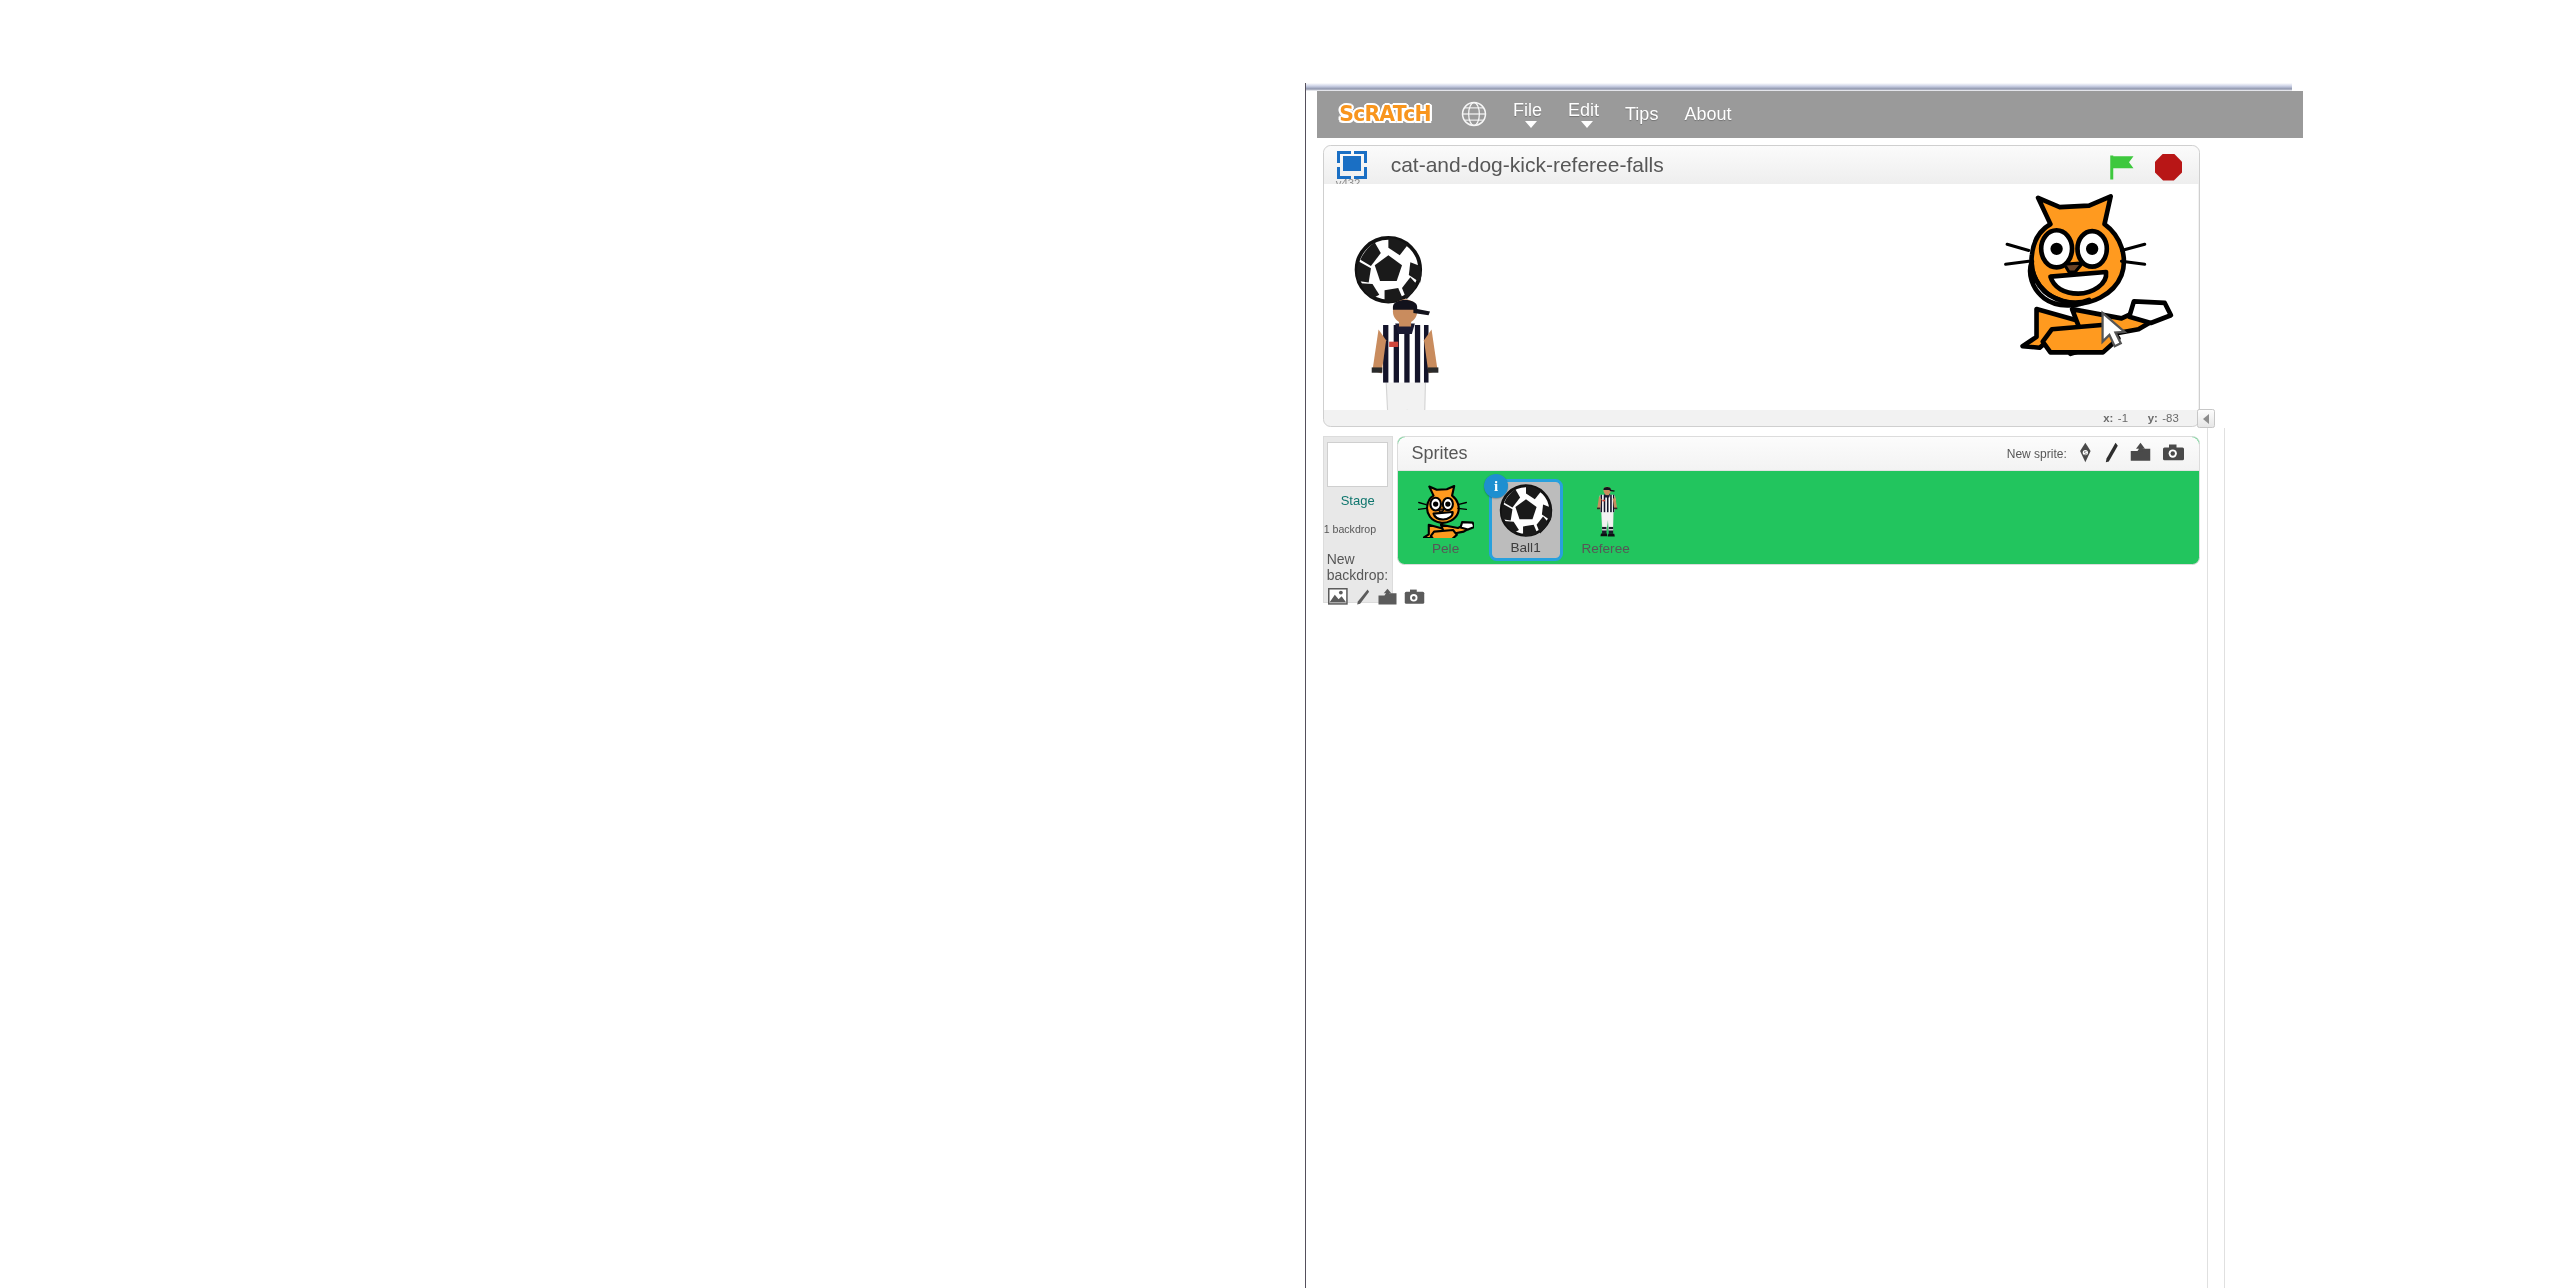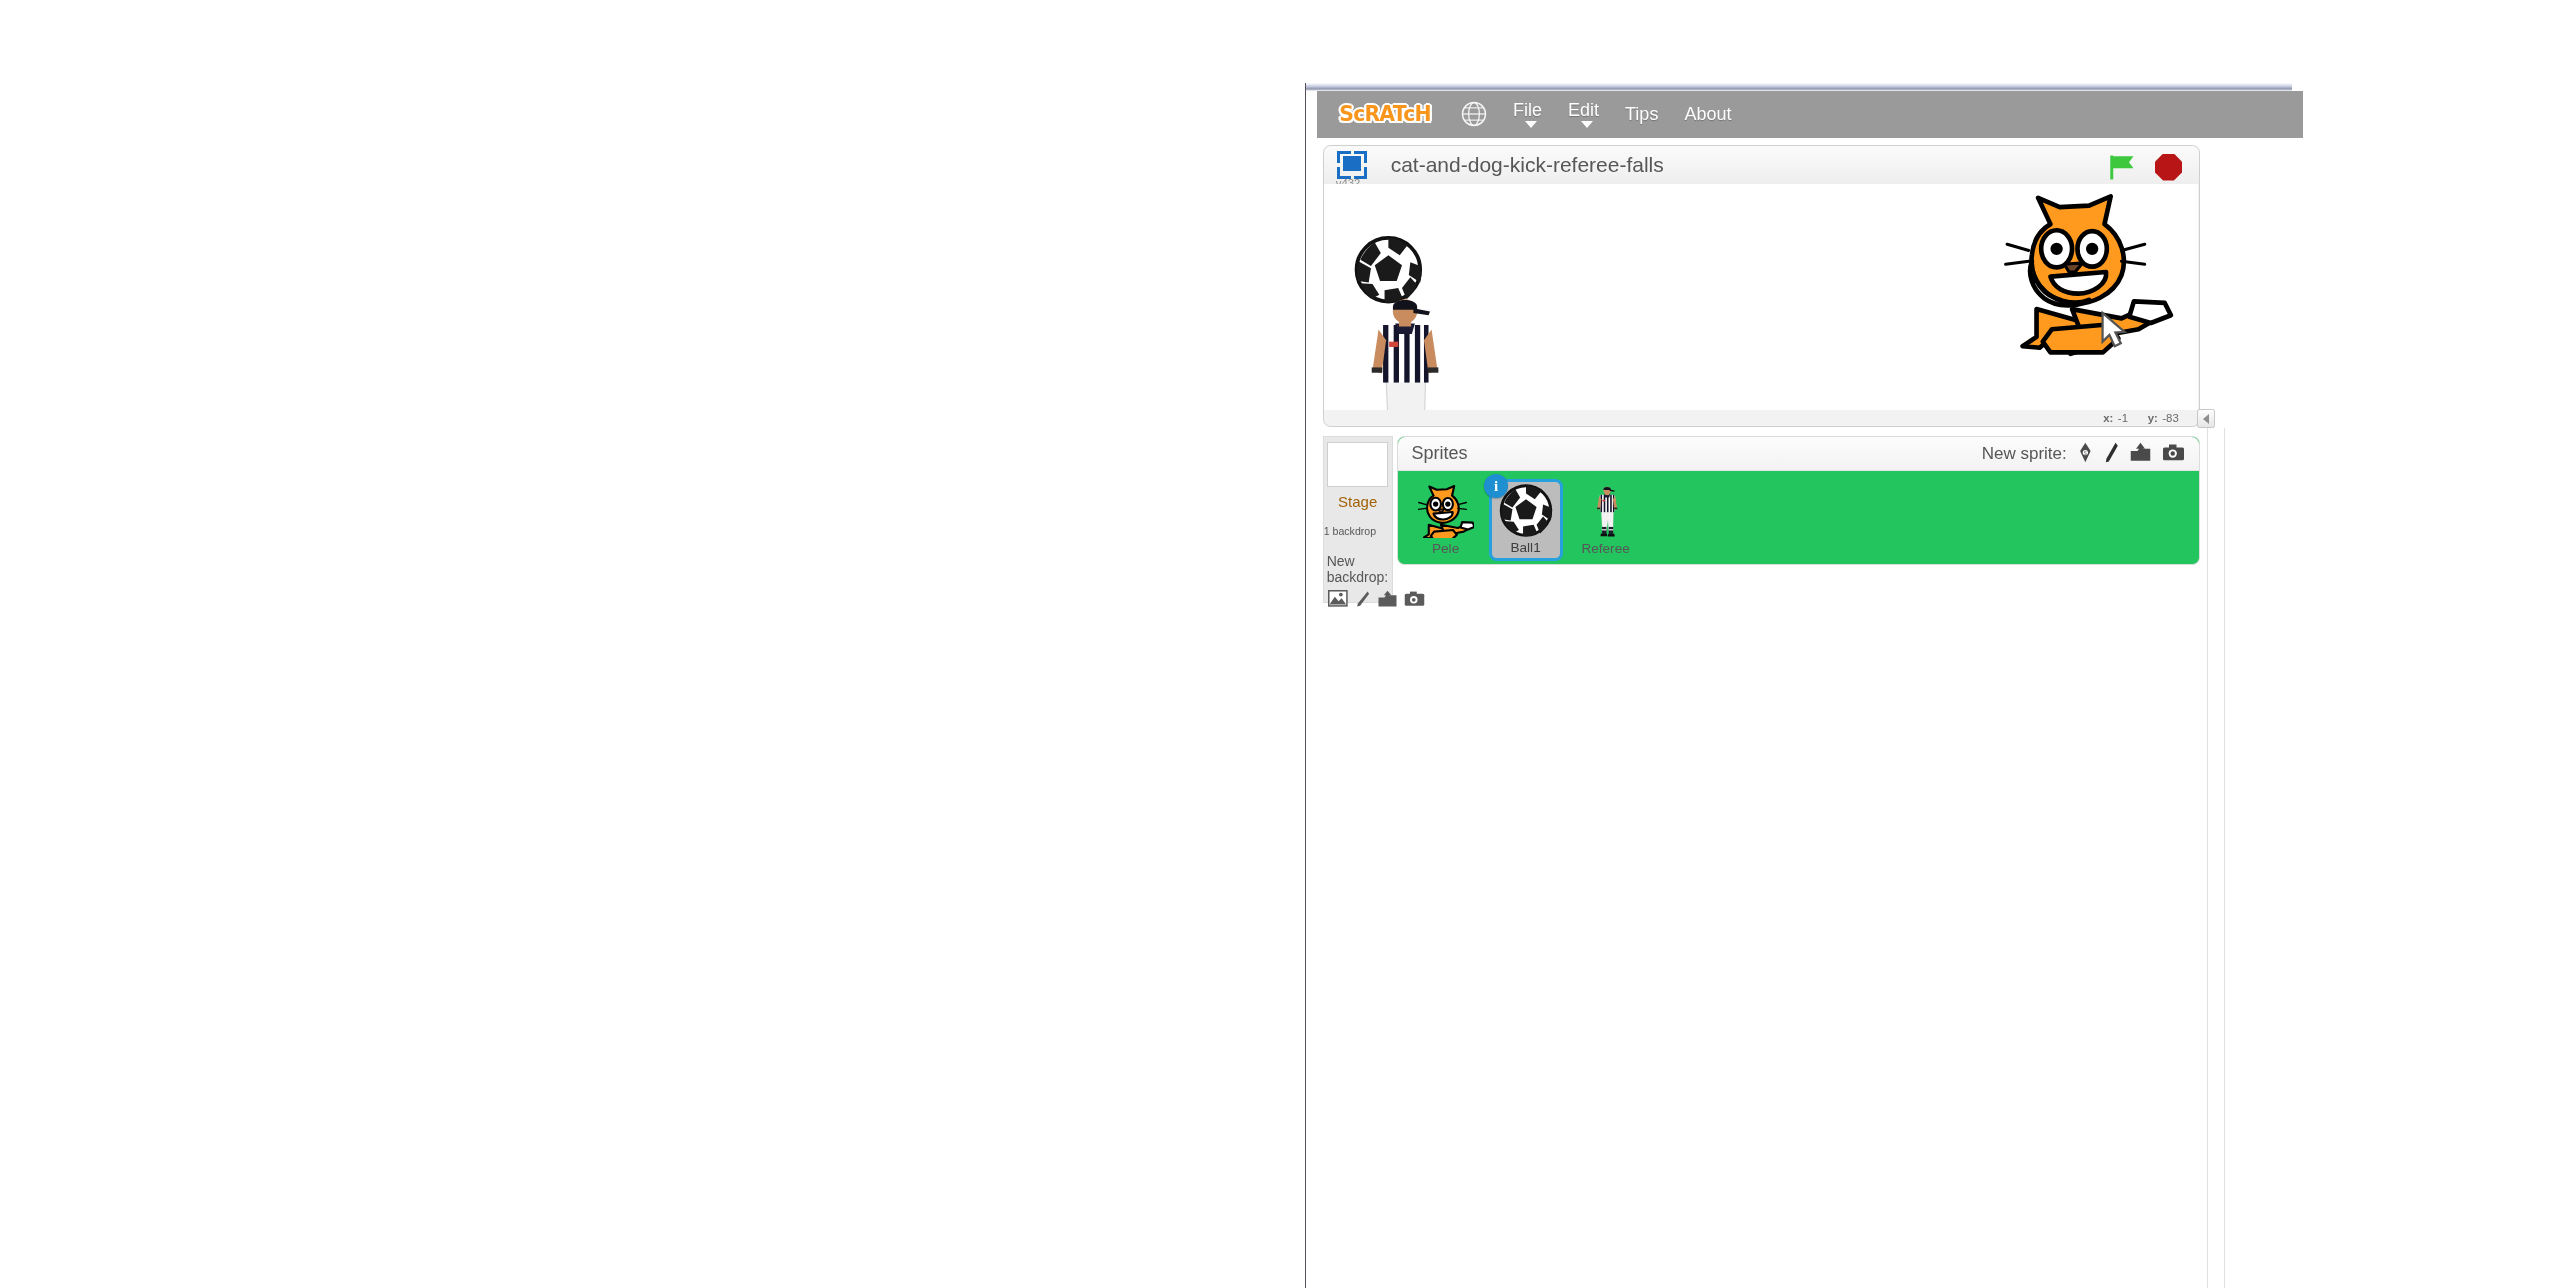--- a/index.html
+++ b/index.html
@@ -131,41 +131,41 @@
 
   
   .backdrop-col{
     position:absolute;left:16.7px;top:353px;width:70px;height:167px;
     background:#e8e8e8;border:0.8px solid #dcdcdc;box-sizing:border-box;
   }
   .backdrop-thumb{
     margin:4.5px auto 0;width:61px;height:45px;background:#fff;border:0.8px solid #cfcfcf;
     box-sizing:border-box;display:block;
   }
-  .backdrop-name{text-align:center;font-size:15px;color:#a16207;margin-top:6px;
+  .backdrop-name{text-align:center;font-size:13px;color:#0f766e;margin-top:6px;
      font-family:"Liberation Sans",sans-serif;}
   .backdrop-sub{text-align:left;font-size:10.6px;color:#575757;margin-top:15px;
      font-family:Liberation Sans, sans-serif;}
   .new-backdrop-lbl{font-size:14px;color:#575757;margin:16.7px 0 0 3px;
      font-family:"Liberation Sans",sans-serif;}
   .icon-row{display:flex;align-items:center;gap:6px;margin:4.5px 0 0 4.5px;}
 
   .sprite-panel{
     position:absolute;left:91px;top:353px;width:803px;height:129px;
     background:#22c55e;border:0.8px solid #dcdcdc;border-radius:7.6px;box-sizing:border-box;
   }
   .sprite-header{
     height:33px;border-bottom:0.8px solid #e3e3e3;
     display:flex;align-items:center;justify-content:space-between;
     padding:0 13.6px 0 13.6px;border-radius:7.6px 7.6px 0 0;
     background:linear-gradient(180deg,#fcfcfc,#f3f3f3);
   }
   .sprites-label{font-size:18px;color:#575757;font-family:"Liberation Sans",sans-serif;}
   .newsprite-wrap{display:flex;align-items:center;gap:10.6px;}
-  .newsprite-lbl{font-size:17px;color:#575757;font-family:"Liberation Sans",sans-serif;}
+  .newsprite-lbl{font-size:12px;color:#575757;font-family:"Liberation Sans",sans-serif;}
   .sprite-list{display:flex;align-items:flex-start;padding:7.6px 0 0 10.6px;gap:6px;}
   .sprite-tile{
     width:74px;height:82px;border-radius:7.6px;position:relative;
     display:flex;flex-direction:column;align-items:center;justify-content:flex-start;
     box-sizing:border-box;padding-top:6px;
   }
   .sprite-tile.selected{background:#bcbcbc;border:3.8px solid #28a0dd;padding-top:2.3px;}
   .sprite-thumb{width:56px;height:53px;position:relative;}
   .sprite-name{font-size:13.6px;color:#575757;margin-top:3px;
      font-family:"Liberation Sans",sans-serif;}

